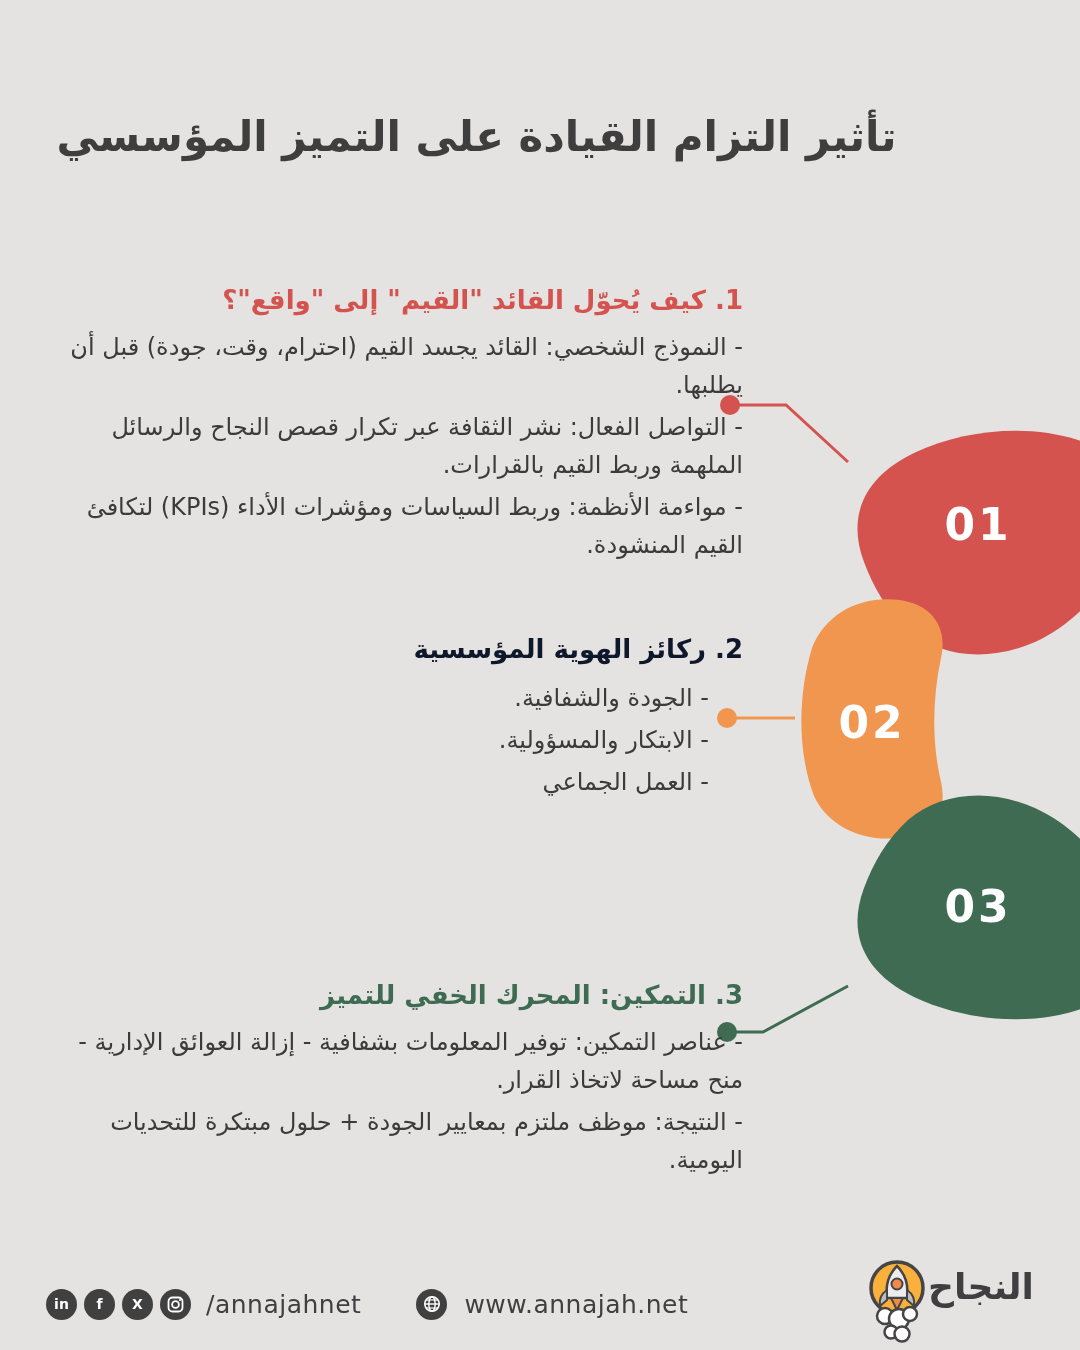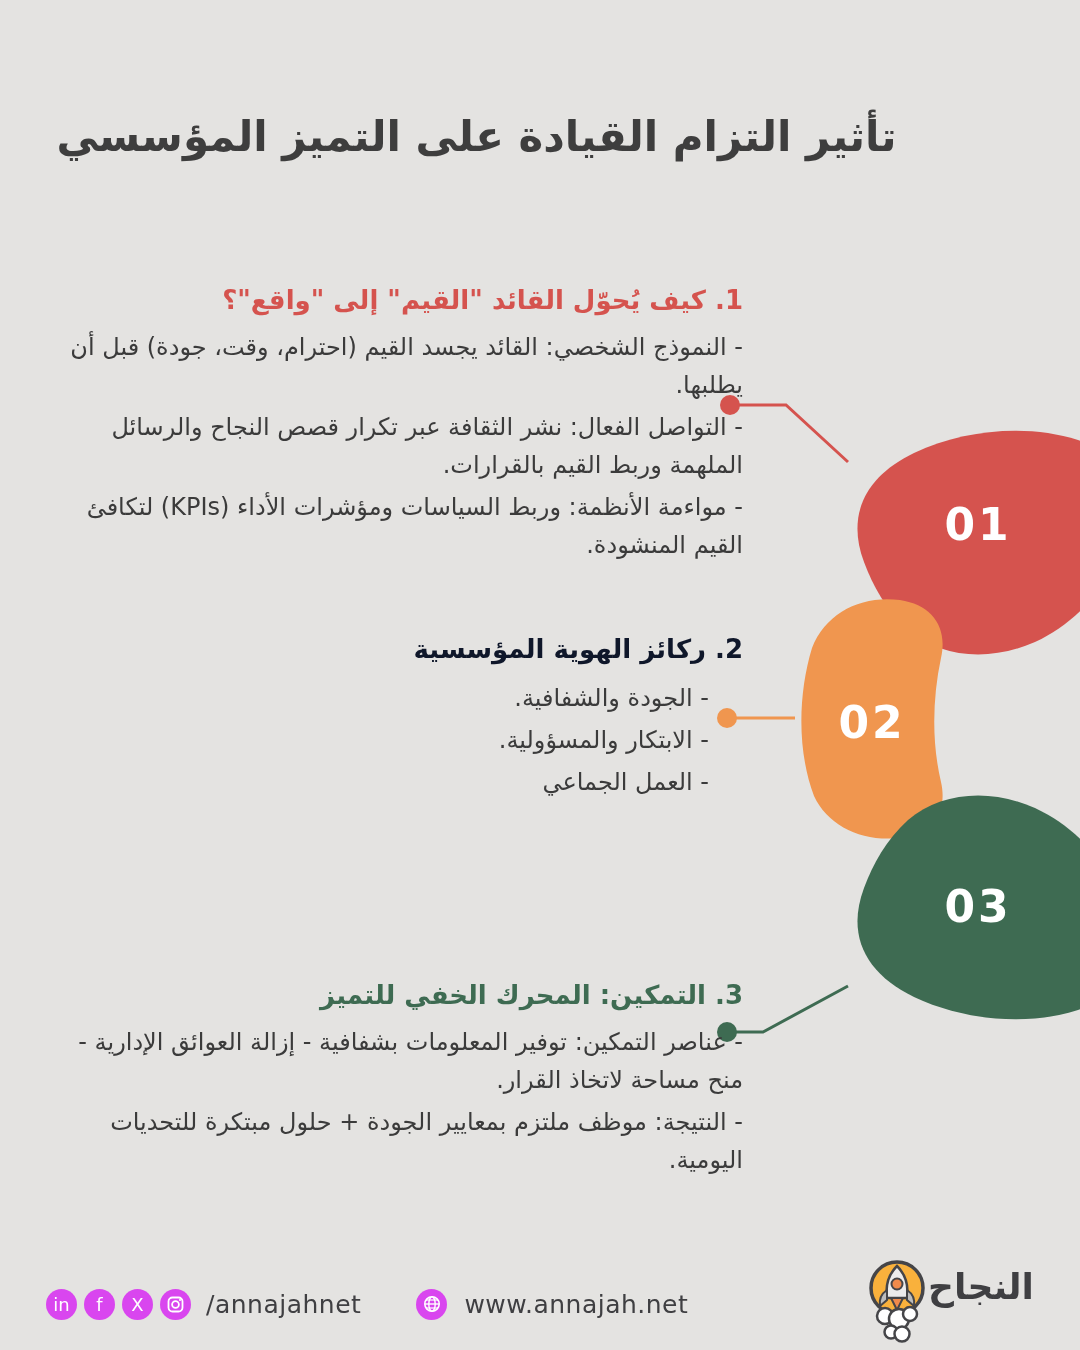--- a/index.html
+++ b/index.html
@@ -35,23 +35,23 @@
   .num1 { left:978px; top:524px; }
   .num2 { left:872px; top:722px; }
   .num3 { left:978px; top:906px; }
 
   .footer-left {
     position:absolute; left:46px; top:1288px; height:32px;
     display:flex; align-items:center; gap:7px; direction:ltr;
   }
   .s-icon {
     width:31px; height:31px; border-radius:50%;
-    background:#d946ef; color:#FFFFFF;
+    background:#404040; color:#FFFFFF;
     display:flex; align-items:center; justify-content:center;
-    font-weight:normal; font-size:18px;
+    font-weight:bold; font-size:14px;
   }
   .handle, .website {
     font-size:25px; color:#3F3F42; letter-spacing:0.5px;
   }
   .handle { margin-left:8px;text-align:right; }
   .globe-wrap { margin-left:48px; position:relative; }
   .website { margin-left:10px; }
 
   .logo {
     position:absolute; left:858px; top:1252px; width:210px; height:96px;

